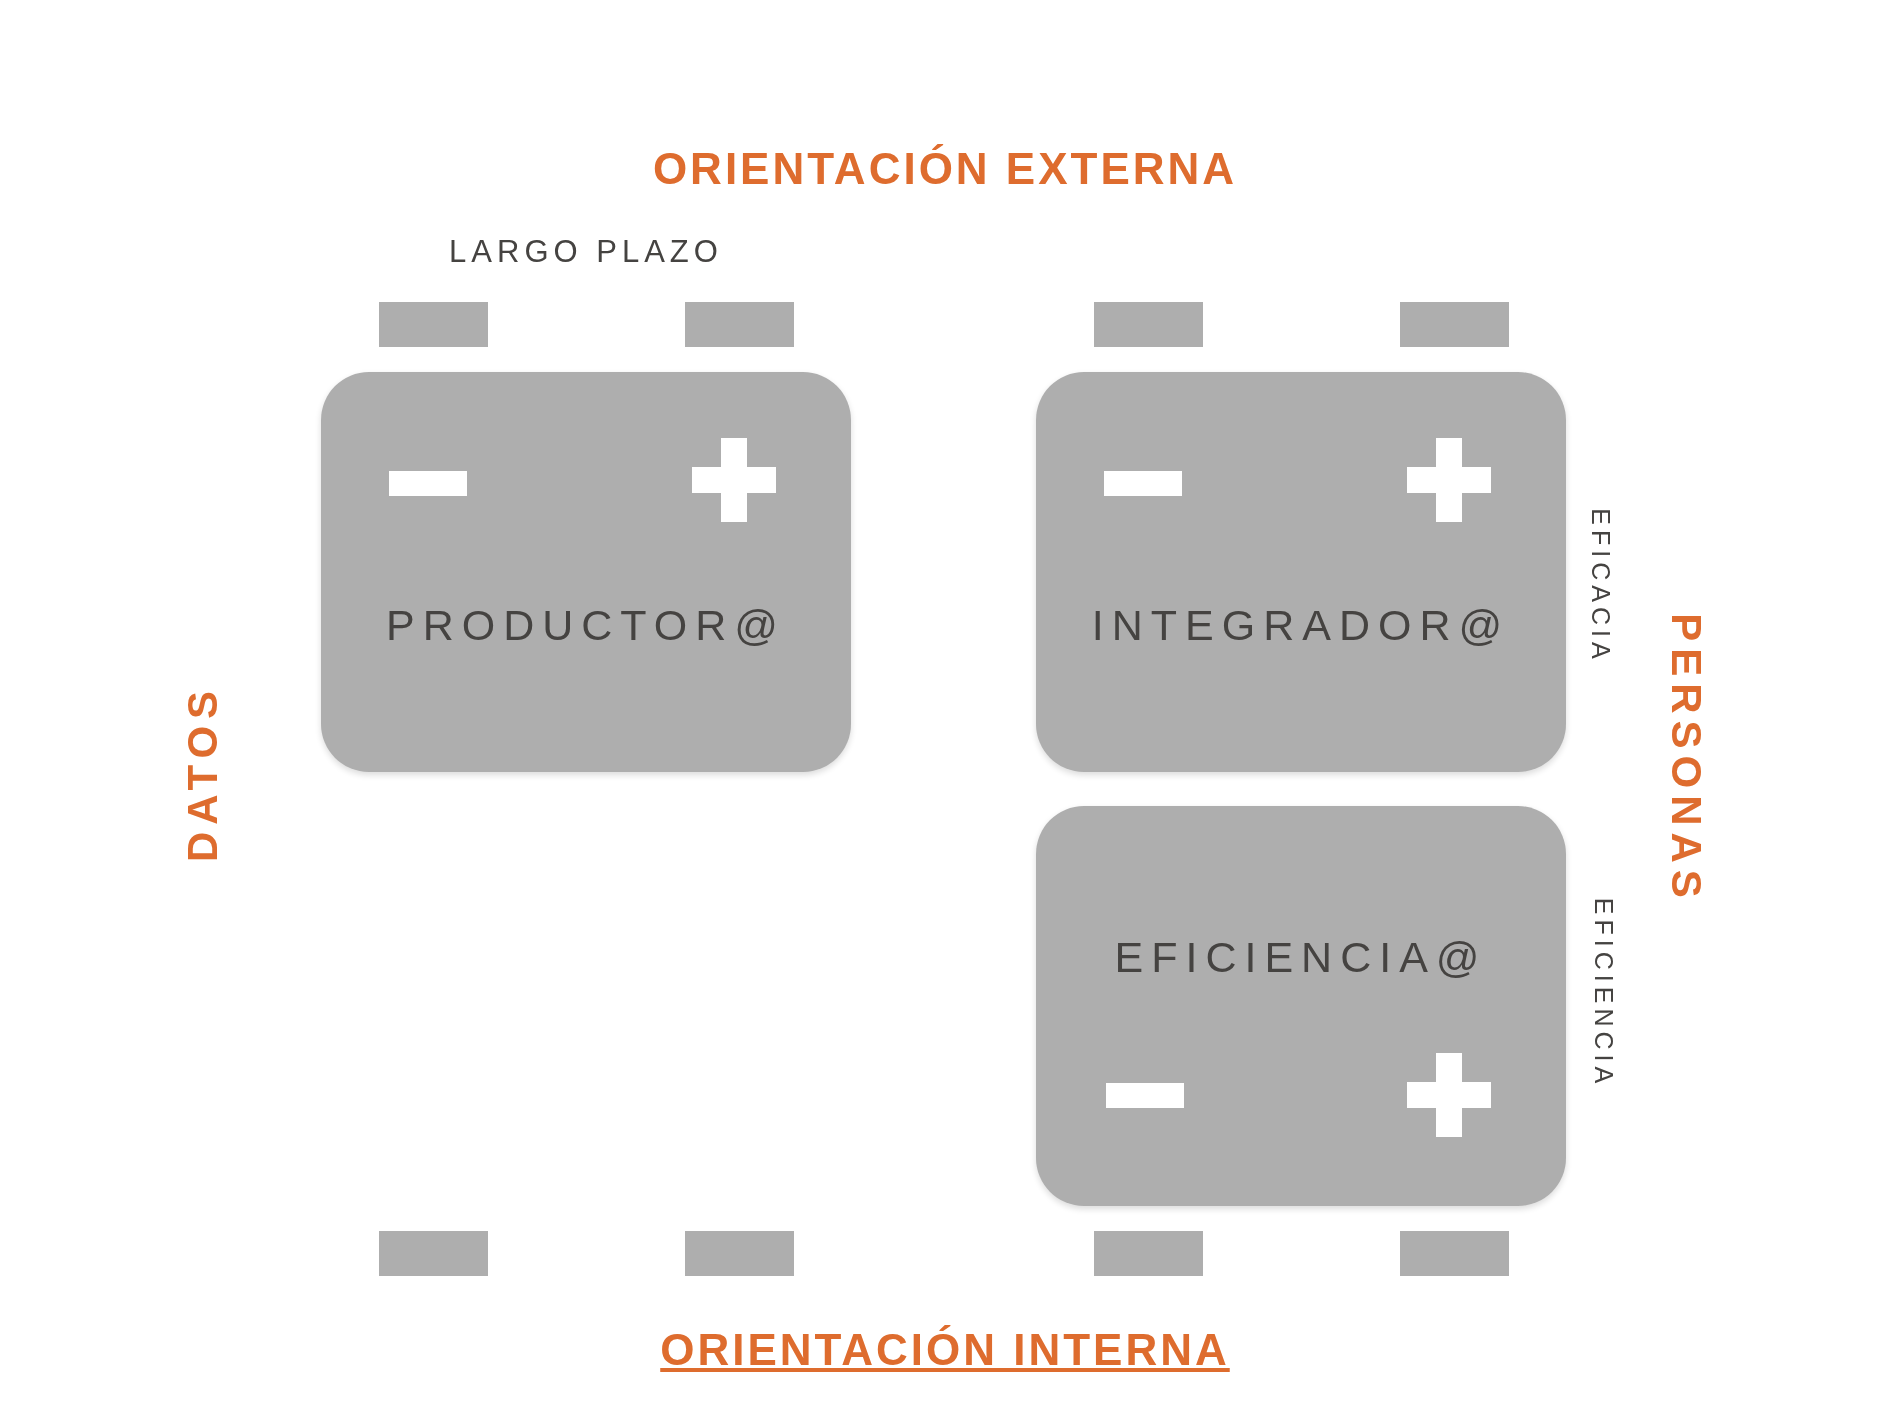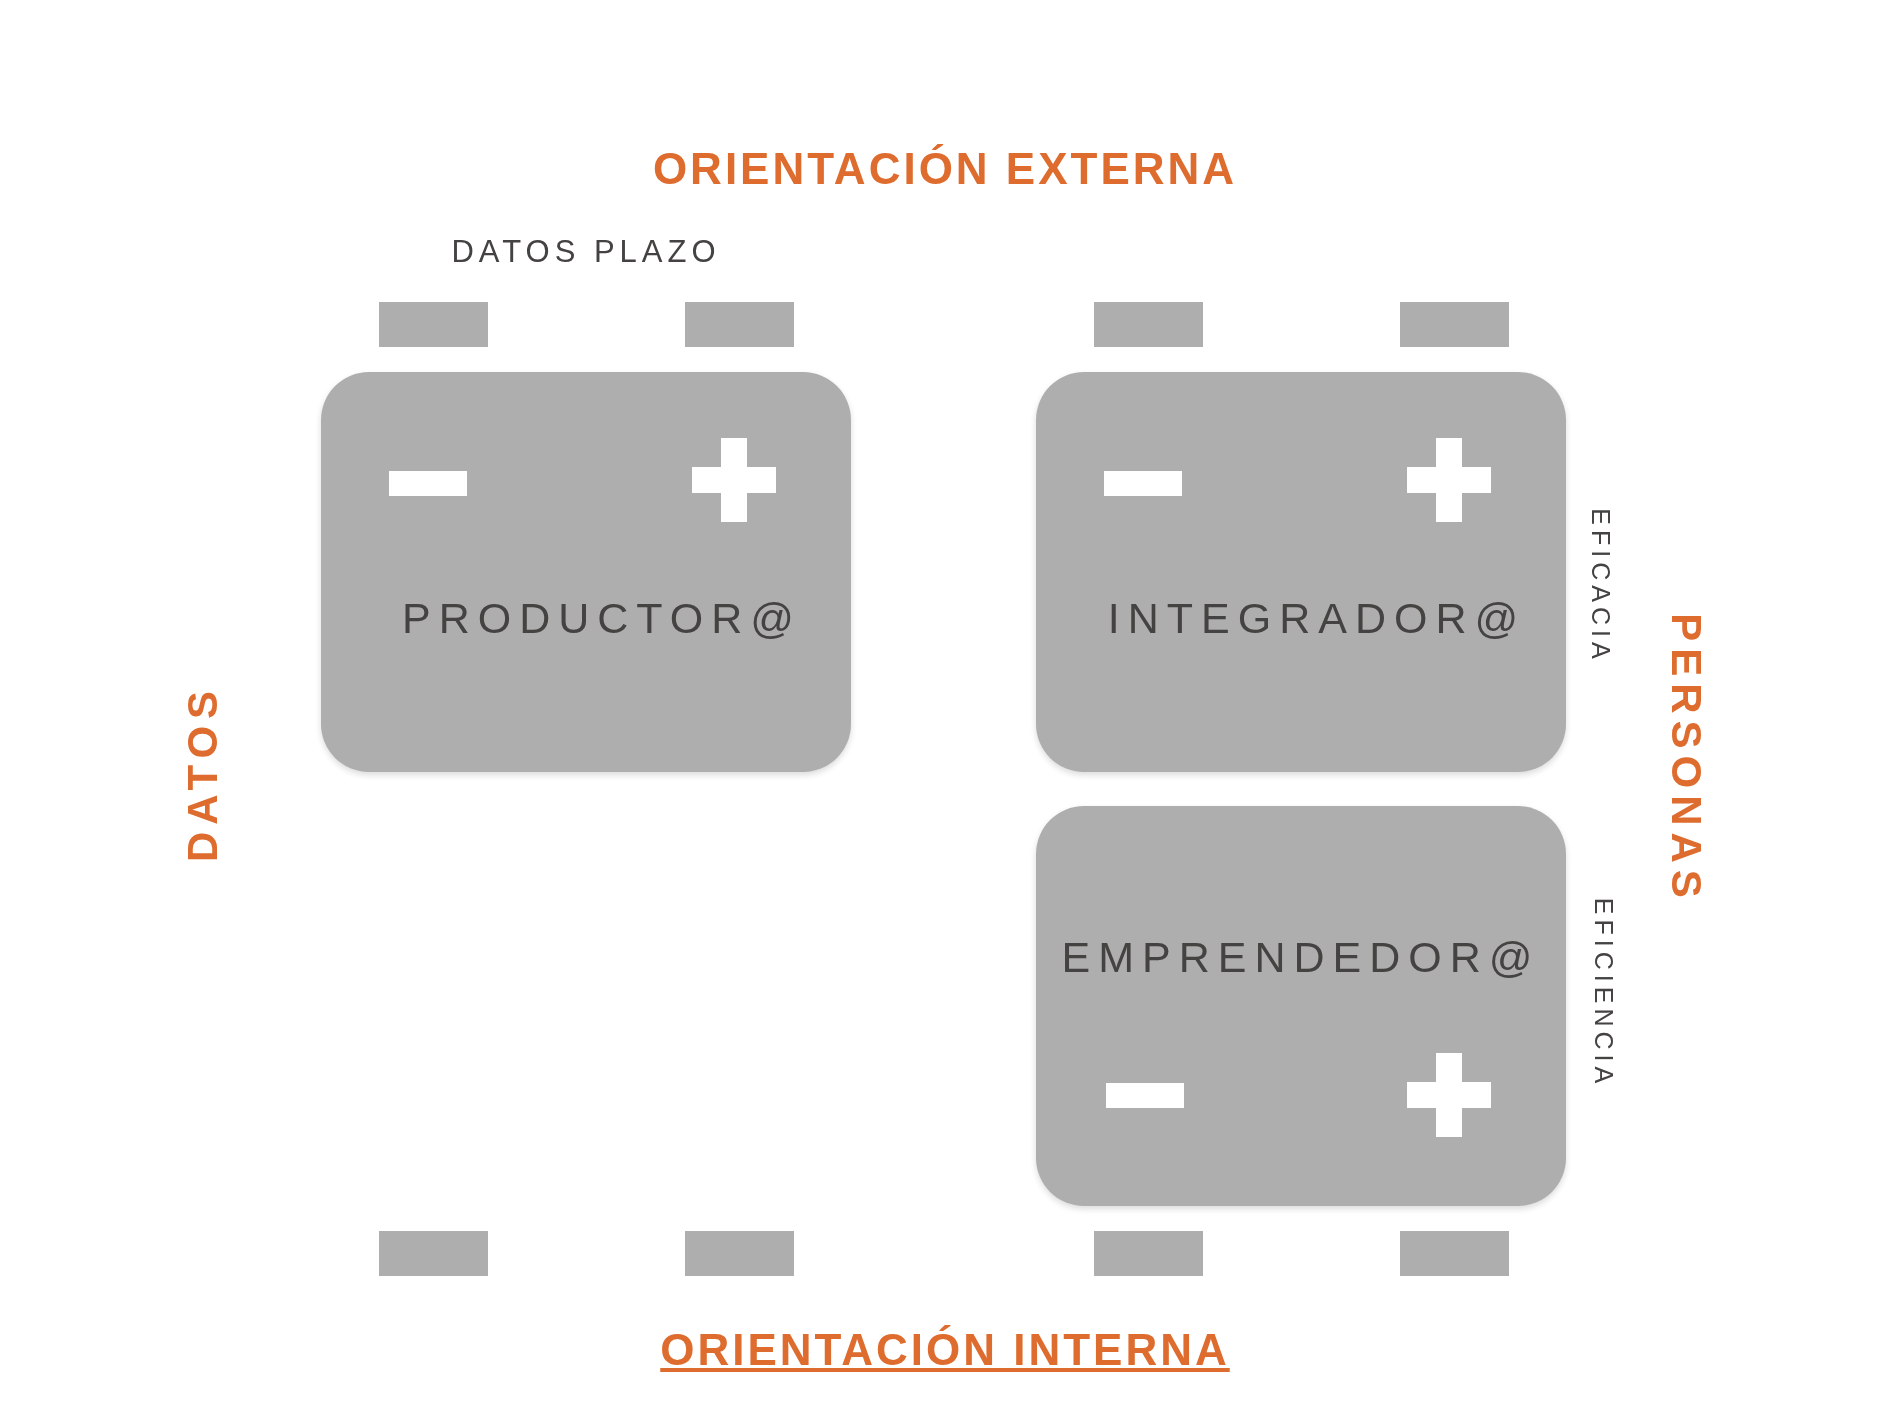--- a/index.html
+++ b/index.html
@@ -119,32 +119,32 @@
 
   .battery-label{
     position:absolute;left:0;width:100%;
     text-align:center;
     color:var(--dark);
     font-size:43px;
     letter-spacing:8px;
     line-height:1;
     white-space:nowrap;
   }
-  .row-top-batt .battery-label{top:225px;padding-left:16px;}
+  .row-top-batt .battery-label{top:232px;}
   .row-bottom-batt .battery-label{top:130px;}
 </style>
 </head>
 <body>
 
 <div class="canvas">
 
   <div class="axis-title top">ORIENTACIÓN EXTERNA</div>
   <div class="axis-title bottom">ORIENTACIÓN INTERNA</div>
 
-  <div class="col-label left">DATOS PLAZO</div>
+  <div class="col-label left">LARGO PLAZO</div>
 
   <div class="v-label ccw v-orange datos">DATOS</div>
   <div class="v-label cw v-orange personas">PERSONAS</div>
   <div class="v-label cw v-dark eficacia">EFICACIA</div>
   <div class="v-label cw v-dark eficiencia">EFICIENCIA</div>
 
   <div class="tab row-top c1"></div>
   <div class="tab row-top c2"></div>
   <div class="tab row-top c3"></div>
   <div class="tab row-top c4"></div>
@@ -163,16 +163,16 @@
   <div class="battery tr row-top-batt">
     <div class="sign-minus"></div>
     <div class="sign-plus"></div>
     <div class="battery-label">INTEGRADOR@</div>
   </div>
 
 
   <div class="battery br row-bottom-batt">
     <div class="sign-minus"></div>
     <div class="sign-plus"></div>
-    <div class="battery-label">EMPRENDEDOR@</div>
+    <div class="battery-label">EFICIENCIA@</div>
   </div>
 
 </div>
 
 </body></html>

